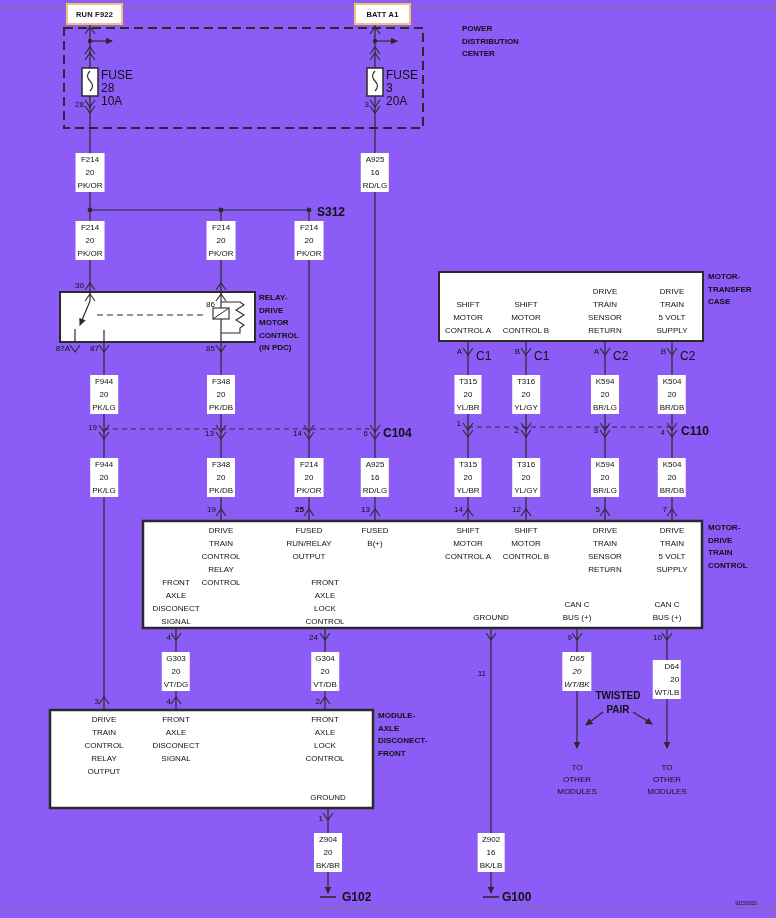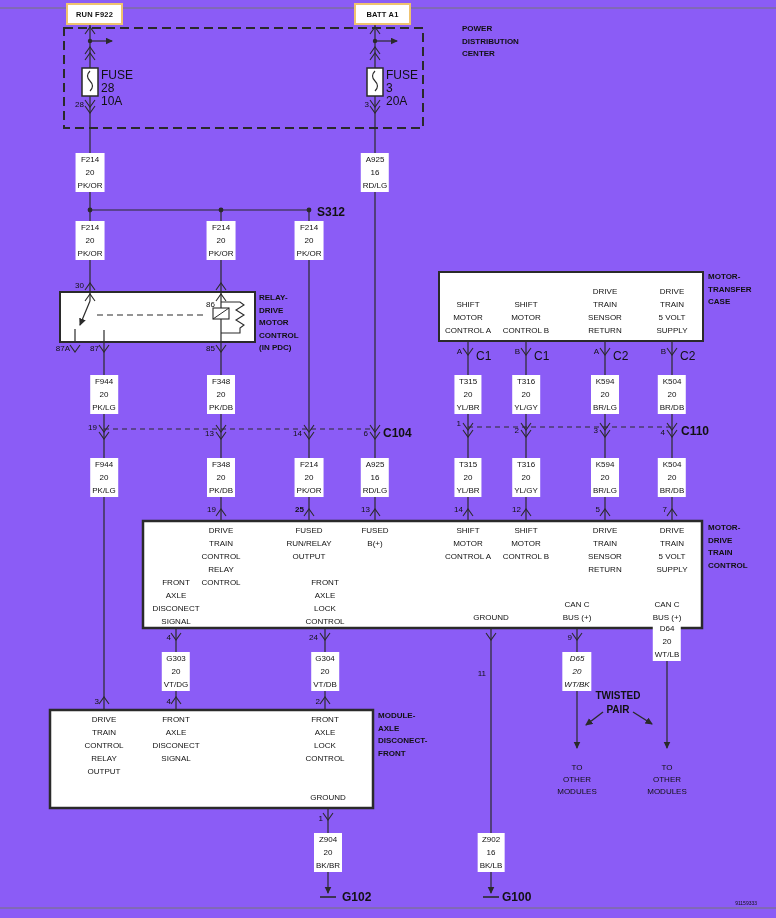--- a/index.html
+++ b/index.html
@@ -388,21 +388,21 @@
   <div class="ws" style="left:325px;top:652px;">
       <span>G304</span>
       <span>20</span>
       <span>VT/DB</span>
     </div>
   <div class="ws" style="left:577px;top:652px;font-style:italic;">
       <span>D65</span>
       <span>20</span>
       <span>WT/BK</span>
     </div>
-  <div class="ws" style="left:667px;top:622px;">
+  <div class="ws" style="left:667px;top:660px;text-align:right;">
       <span>D64</span>
       <span>20</span>
       <span>WT/LB</span>
     </div>
   <div class="ws" style="left:328px;top:833px;">
       <span>Z904</span>
       <span>20</span>
       <span>BK/BR</span>
     </div>
   <div class="ws" style="left:491px;top:833px;">

